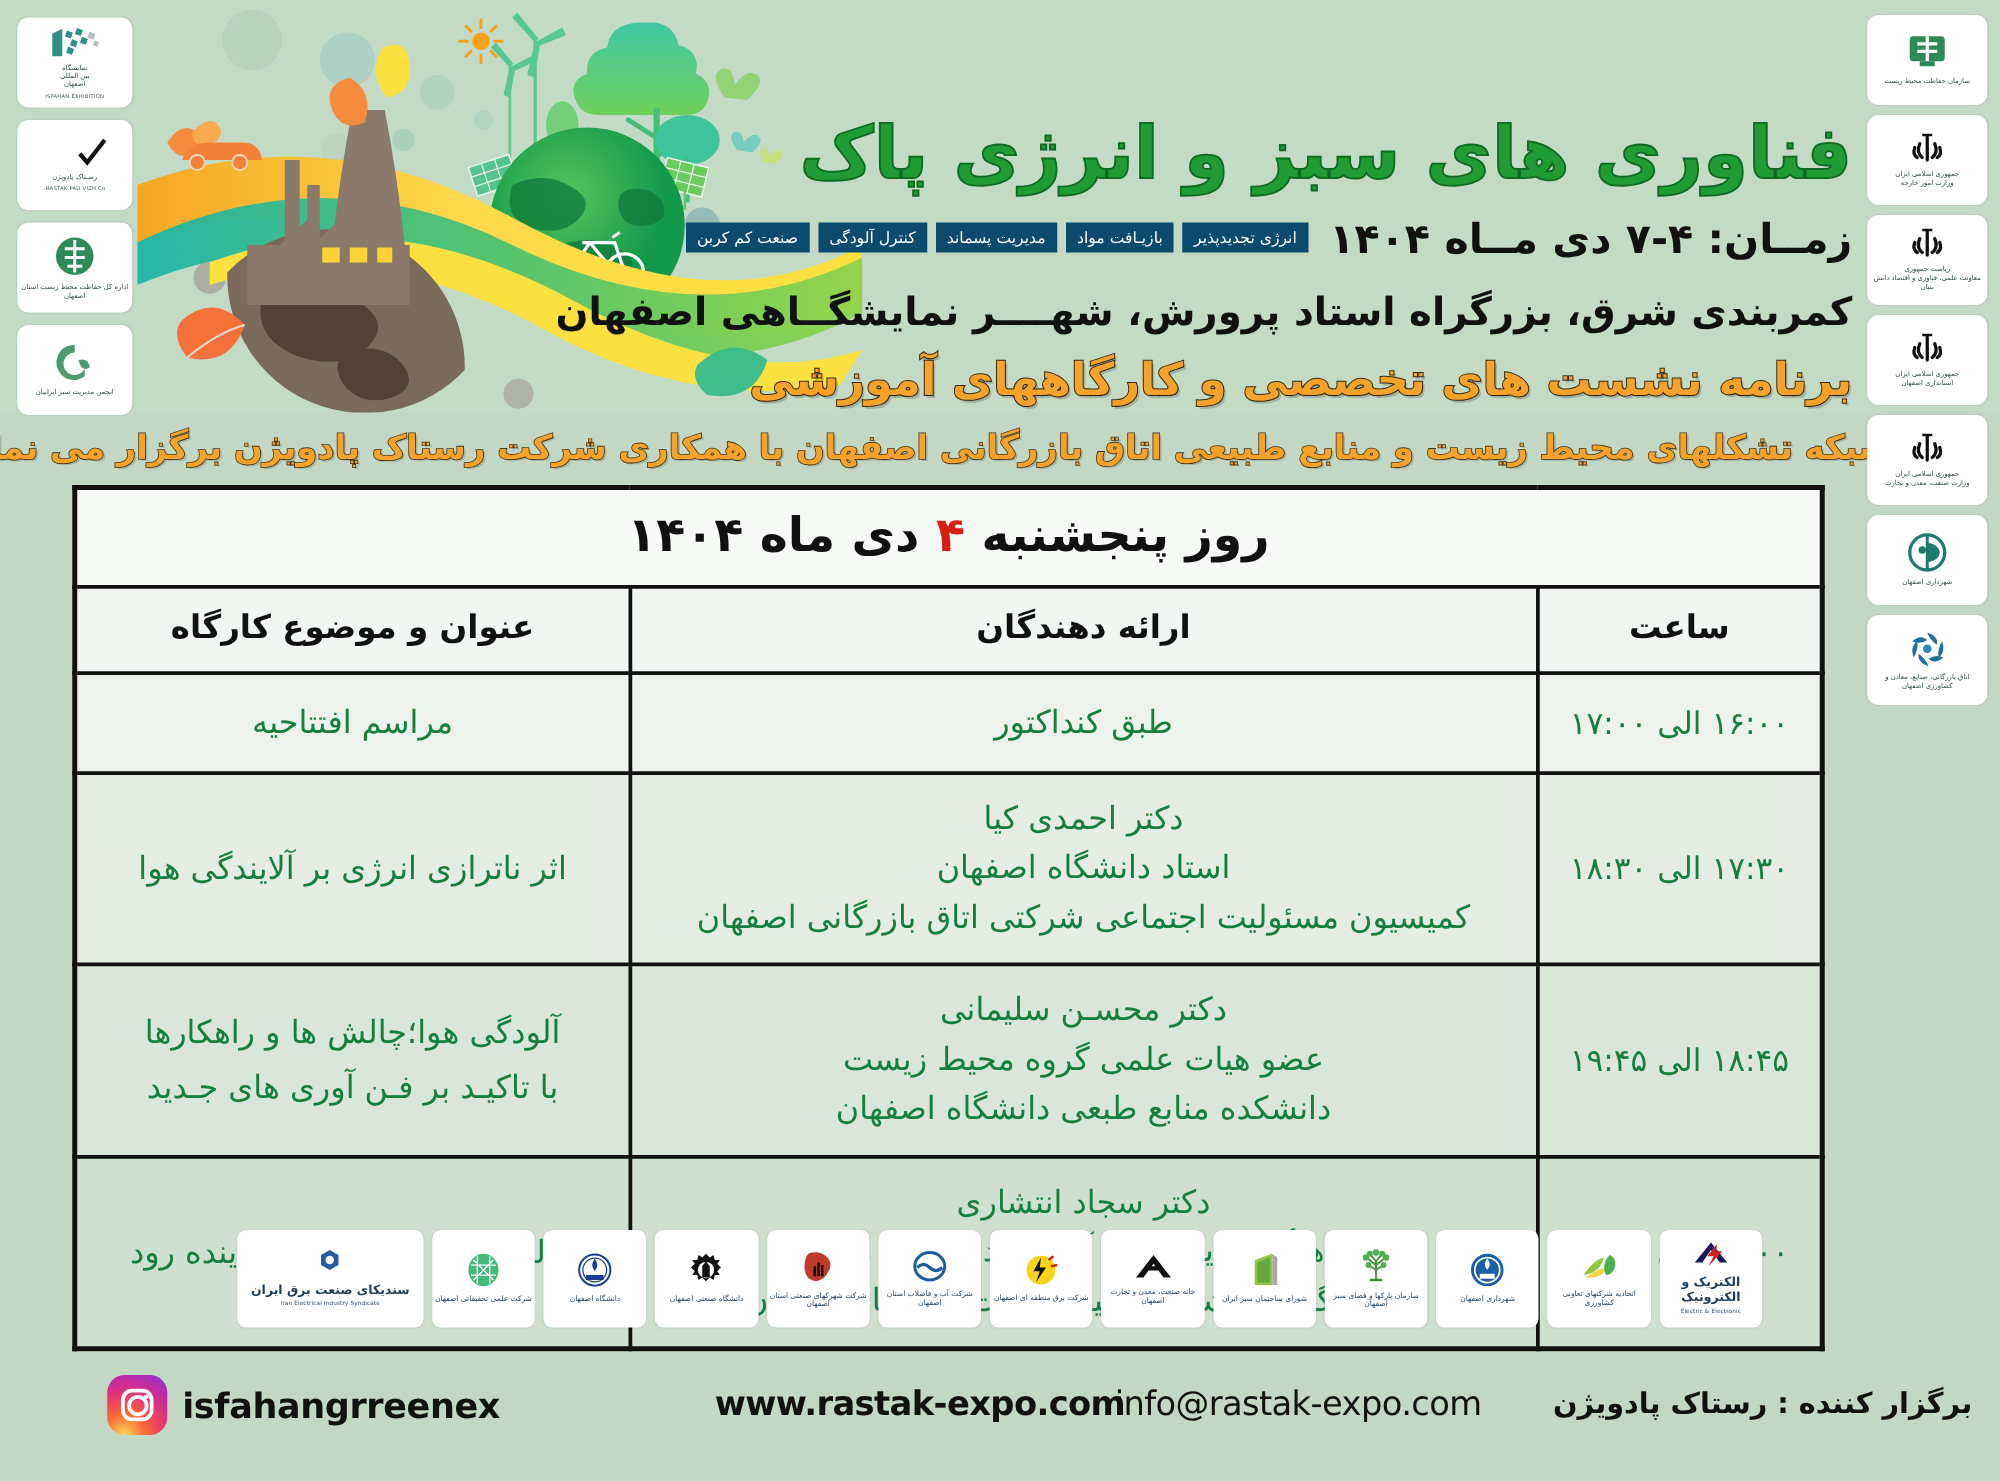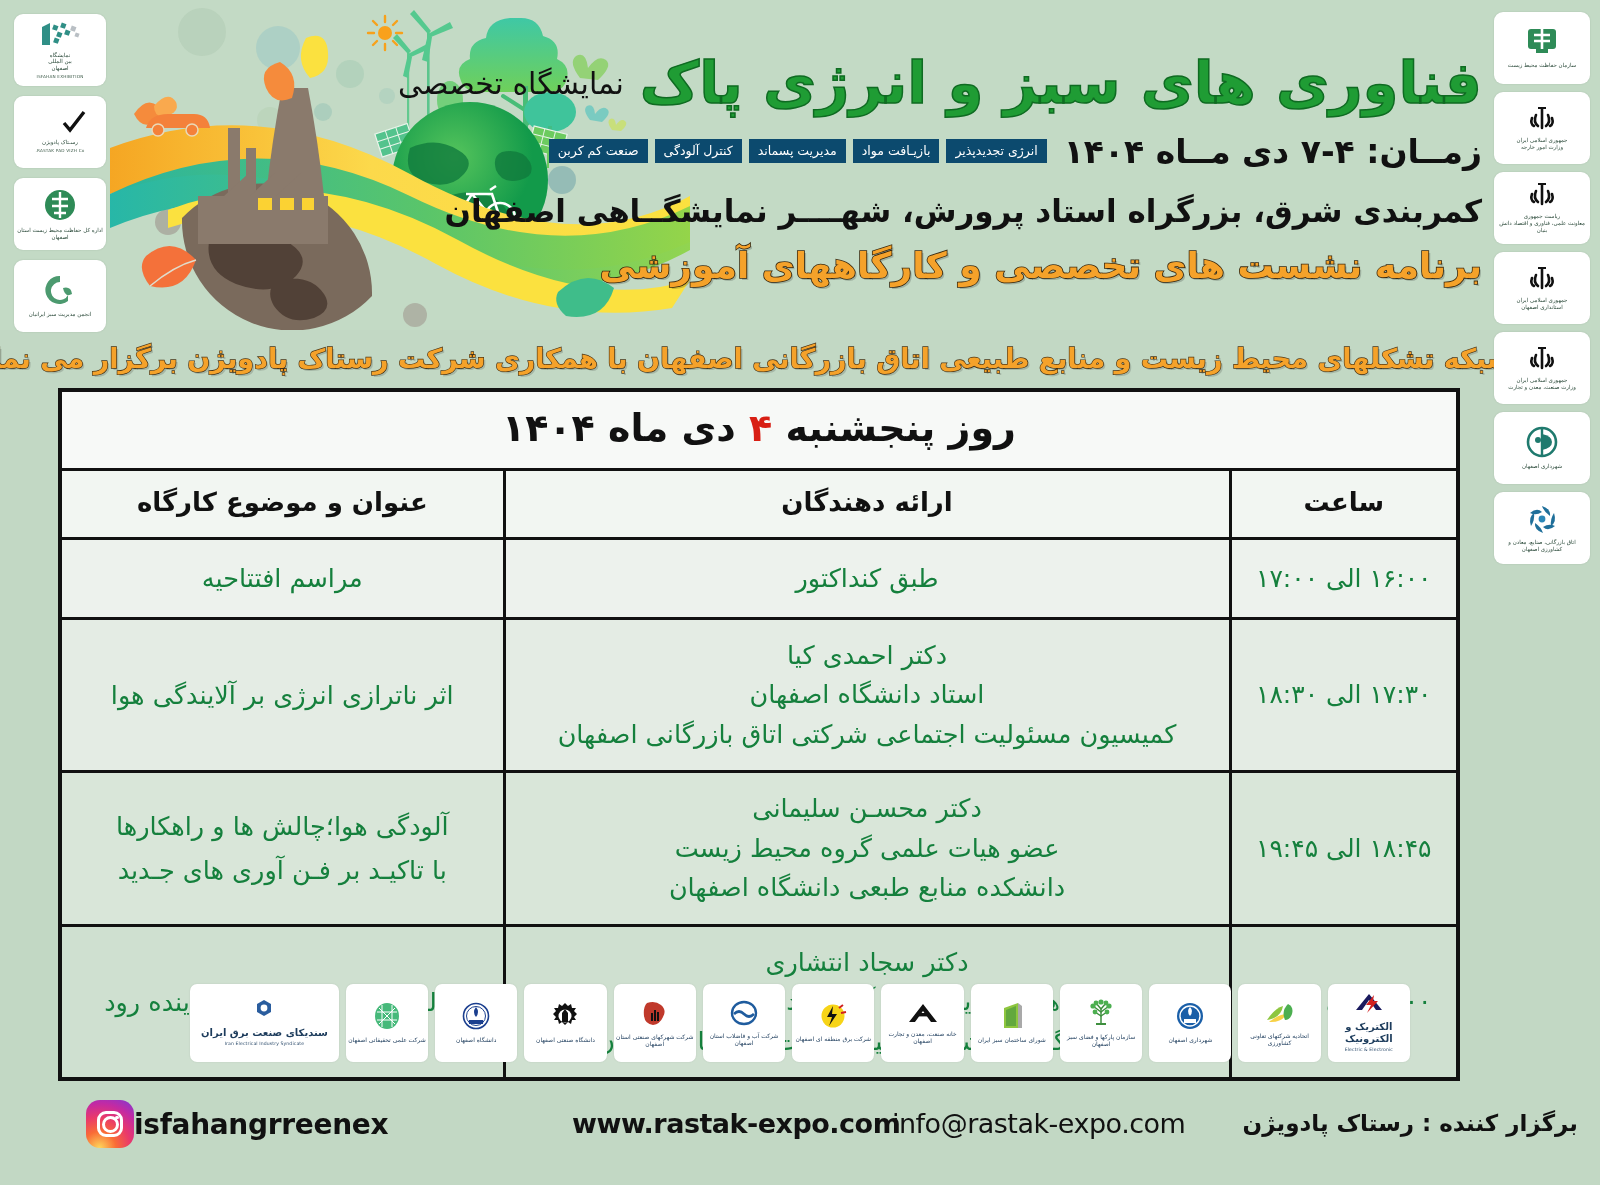--- a/index.html
+++ b/index.html
@@ -54,21 +54,21 @@
     display: flex; align-items: center; justify-content: flex-start;
     gap: 16px; direction: rtl;
   }
   .t-small {
     font-size: 30px; color: #111; font-weight: 400;
     font-family: "DejaVu Sans", sans-serif; white-space: nowrap;
   }
   .t-big {
     font-size: 58px; font-weight: bold; color: #1f9c34;
     -webkit-text-stroke: 1.5px #0f6b22;
-    letter-spacing: -1px; white-space: nowrap; line-height: 1.1;
+    letter-spacing: -1px; white-space: nowrap; line-height: 1.1; margin-top: 39px;
   }
 
   .badge-row {
     display: flex; direction: rtl; gap: 7px; align-items: center;
     margin-top: 16px; justify-content: flex-start;
   }
   .date-line {
     font-size: 33px; font-weight: bold; color: #111; white-space: nowrap;
     letter-spacing: 1px; margin-left: 10px;
   }
@@ -146,21 +146,21 @@
   .sp-txt-fa { font-size: 10px; color: #1d3c5c; font-weight: bold; }
   .sp-txt-en { font-size: 4.6px; color: #2d4c6c; letter-spacing: .1px; }
 
   
   .footer {
     position: absolute; left: 0; top: 1092px; width: 1600px; height: 70px;
     z-index: 5;
   }
   .fi-insta {
     position: absolute; left: 86px; top: 8px;
-    display: flex; direction: ltr; align-items: center; 
+    display: flex; direction: ltr; align-items: center; gap: 12px;
   }
   .insta-glyph {
     width: 48px; height: 48px; border-radius: 14px;
     background: radial-gradient(circle at 28% 100%, #fdd85c 0%, #f96c36 28%, #ea3a6a 52%, #c32aa3 75%, #7b3ad6 100%);
     display: flex; align-items: center; justify-content: center;
   }
   .insta-glyph .ring {
     width: 26px; height: 26px; border: 3.4px solid #fff; border-radius: 9px;
     position: relative; display: flex; align-items: center; justify-content: center;
   }
@@ -468,21 +468,20 @@
             <circle cx="16" cy="15" r="3.4" fill="#2a87b8"></circle>
           </svg>
       </span>
       <span class="lg-txt">اتاق بازرگانی، صنایع، معادن و کشاورزی اصفهان</span>
     </div>
   </div>
 
   <div class="title-block">
     <div class="title-row1">
       <span class="t-big">فناوری های سبز و انرژی پاک</span>
-      <span class="t-small">نمایشگاه تخصصی</span>
     </div>
     <div class="badge-row">
       <span class="date-line">زمــان: ۴-۷ دی مــاه ۱۴۰۴</span>
       <span class="badge">انرژی تجدیدپذیر</span>
       <span class="badge">بازیـافت مواد</span>
       <span class="badge">مدیریت پسماند</span>
       <span class="badge">کنترل آلودگی</span>
       <span class="badge">صنعت کم کربن</span>
     </div>
     <div class="venue-line">کمربندی شرق، بزرگراه استاد پرورش، شهــــر نمایشگــاهی  اصفهان</div>

